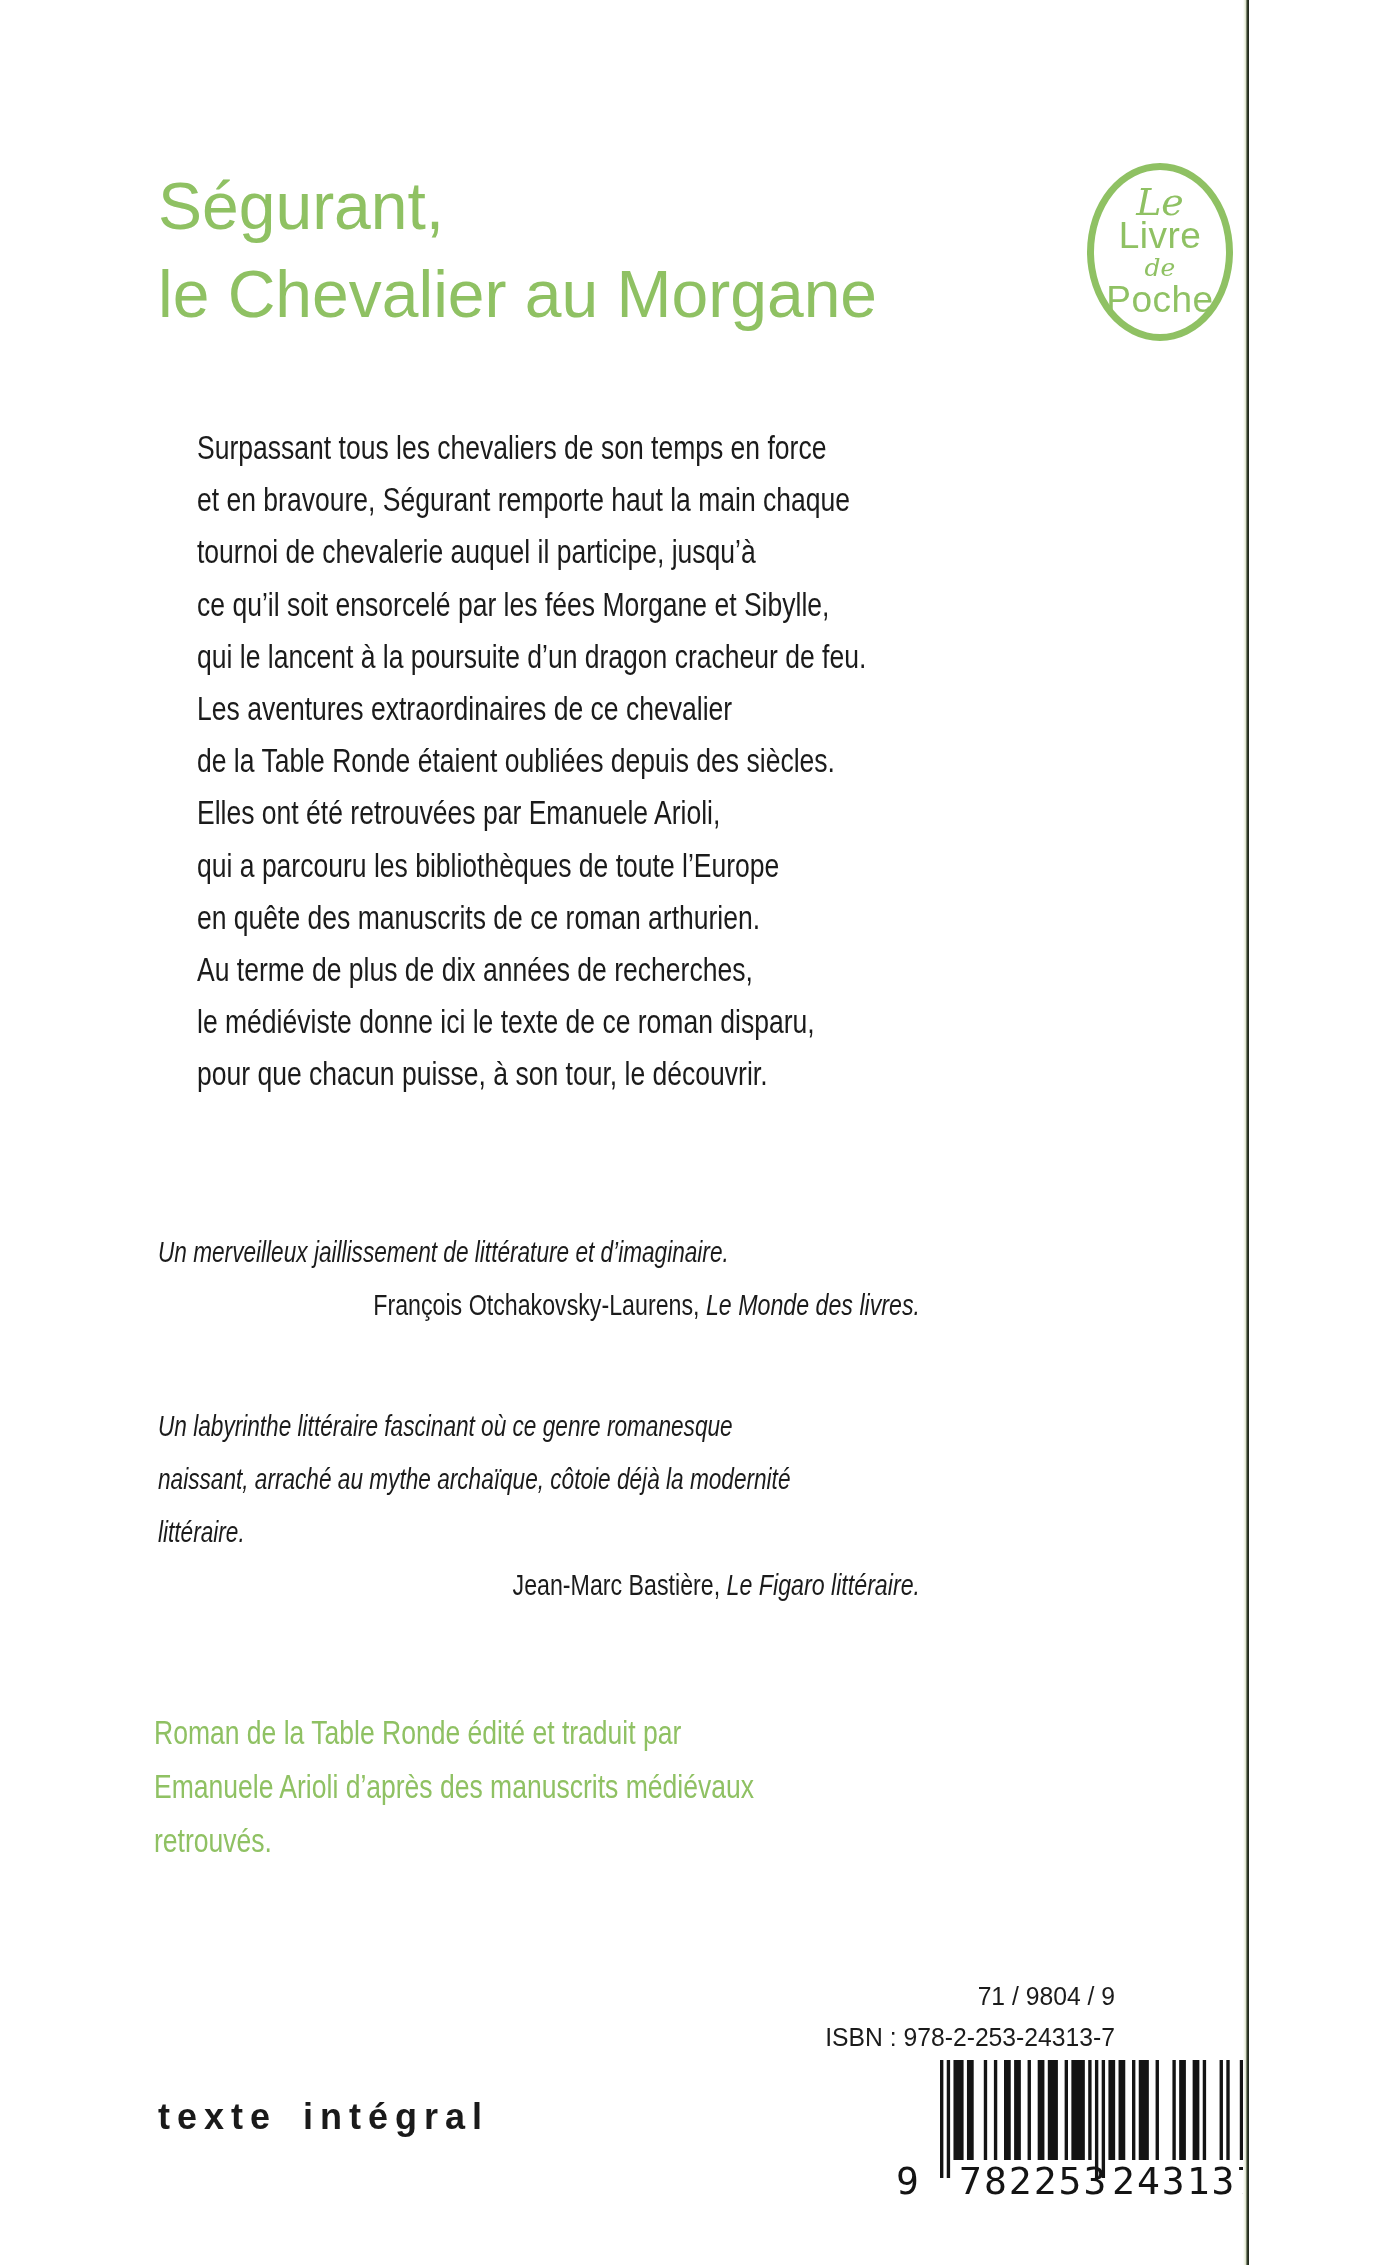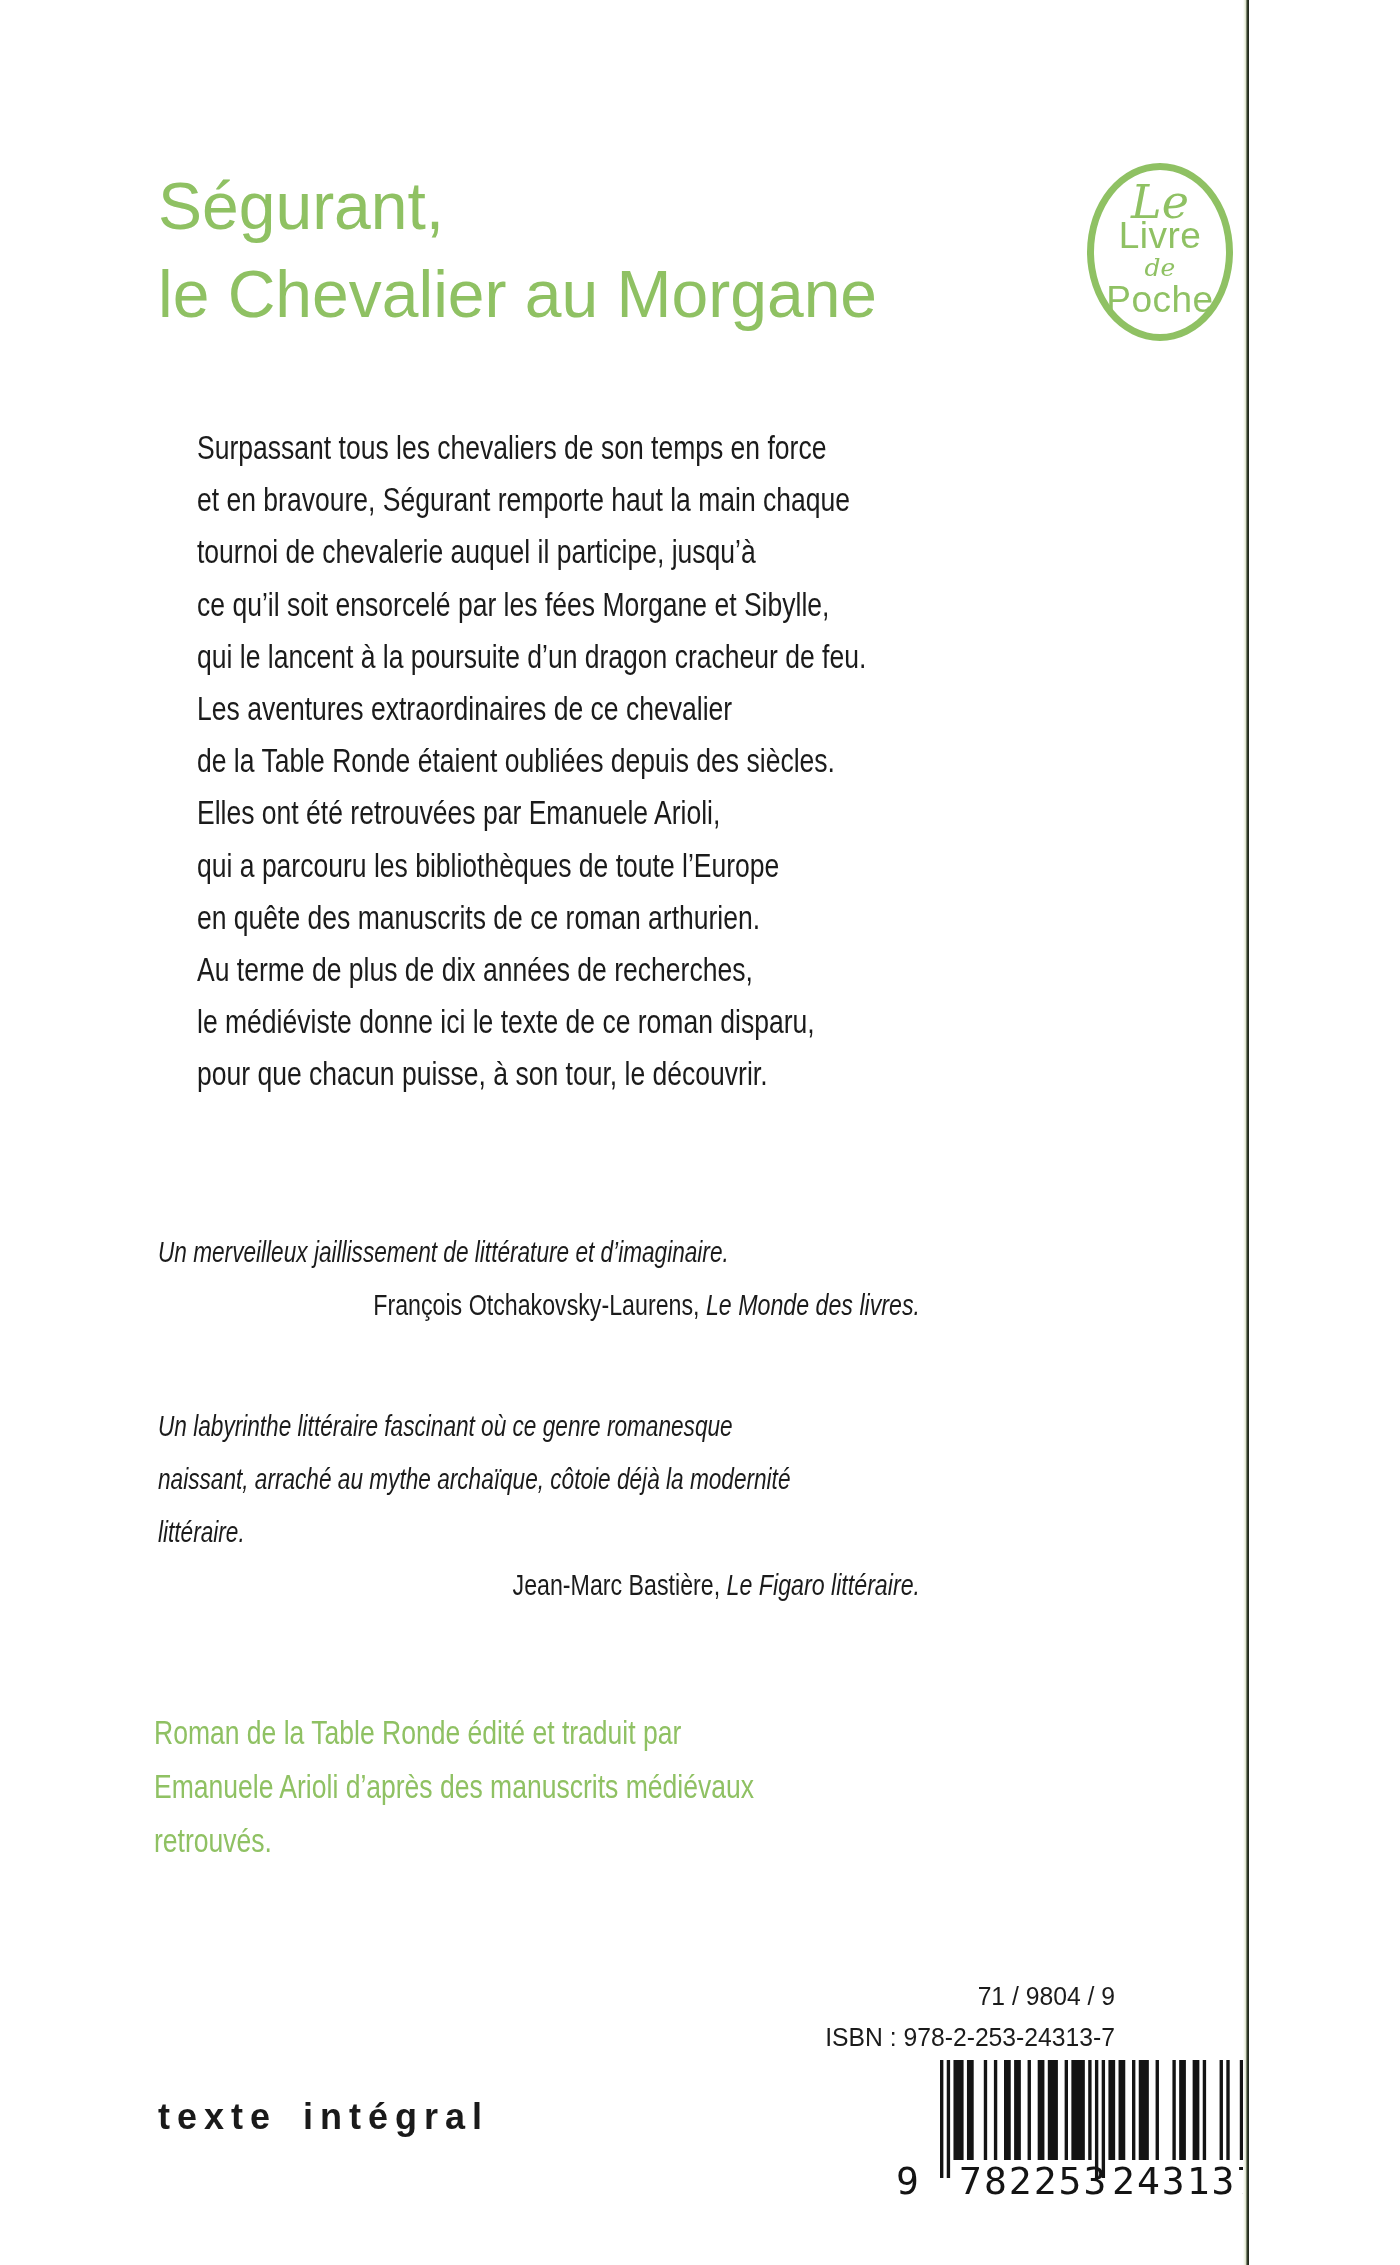--- a/index.html
+++ b/index.html
@@ -19,21 +19,21 @@
   #title .title-line{white-space:nowrap;}
 
   
   #logo{
     left:1087px;top:163px;width:146px;height:178px;
     border:7px solid var(--green);border-radius:50%;
     box-sizing:border-box;
     display:flex;flex-direction:column;align-items:center;justify-content:center;
     text-align:center;
   }
-  .logo-le{font-family:"DejaVu Serif", serif;font-style:italic;font-size:46px;line-height:30px;margin-top:2px;}
+  .logo-le{font-family:"DejaVu Serif", serif;font-style:italic;font-size:38px;line-height:30px;margin-top:2px;}
   .logo-livre{font-size:37px;line-height:38px;letter-spacing:0.5px;}
   .logo-de{font-family:"DejaVu Serif", serif;font-style:italic;font-size:25px;line-height:26px;}
   .logo-poche{font-size:37px;line-height:38px;letter-spacing:0.5px;}
 
   
   #synopsis{left:158px;top:421px;font-size:34px;line-height:52.2px;margin-left:39px;}
 
   
   .quote{left:158px;width:762px;font-size:29px;line-height:53px;font-style:italic;}
   #quote1{top:1226px;}

